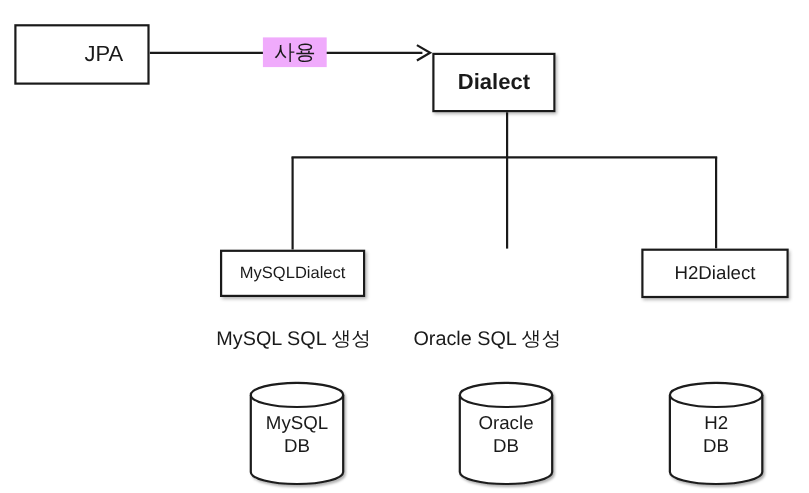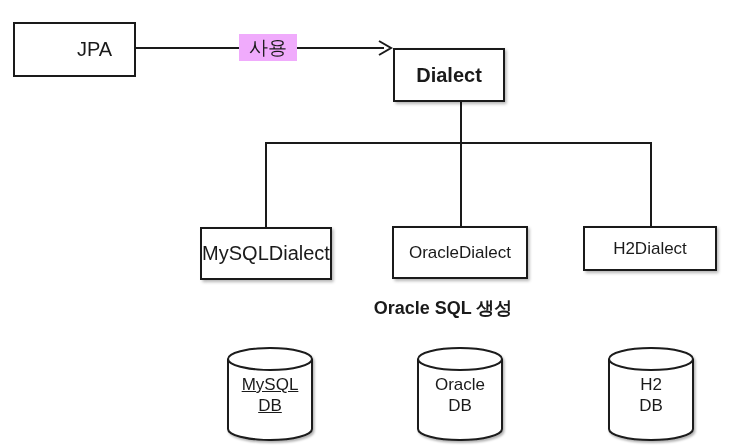--- a/index.html
+++ b/index.html
@@ -19,46 +19,46 @@
     border: 2px solid #1a1a1a;
     display: flex;
     align-items: center;
     justify-content: center;
     color: #1a1a1a;
     text-align: center;
   }
   .node.shadowed { box-shadow: 1.5px 2px 3px rgba(0,0,0,0.30); }
   .jpa       { left: 13px;  top: 22px;  width: 123px; height: 55px; font-size: 20px; padding-left: 40px; }
   .dialect   { left: 393px; top: 22px;  width: 112px; height: 54px; font-size: 20px; font-weight: bold; margin-top: 26px; }
-  .sub-mysql { left: 200px; top: 227px; width: 132px; height: 53px; font-size: 20px; }
+  .sub-mysql { left: 200px; top: 227px; width: 132px; height: 43px; font-size: 15px; }
   .sub-oracle{ left: 392px; top: 226px; width: 136px; height: 53px; font-size: 17px; }
   .sub-h2    { left: 583px; top: 226px; width: 134px; height: 45px; font-size: 17px; }
   .edge-label {
     position: absolute;
     left: 239px; top: 34px; width: 58px; height: 27px;
     background: #f0abfc;
     display: flex; align-items: center; justify-content: center;
     font-size: 19px; color: #1a1a1a;
   }
   .caption {
     position: absolute;
     top: 295px; height: 25px; width: 170px;
     display: flex; align-items: center; justify-content: center;
     font-size: 18px; color: #1a1a1a; white-space: nowrap;
   }
   .cap-mysql  { left: 182px; }
-  .cap-oracle { left: 358px; font-weight: bold; }
+  .cap-oracle { left: 358px; }
   .cap-h2     { left: 545px; }
   .db-label {
     position: absolute;
     top: 372px; width: 120px; height: 46px;
     display: flex; flex-direction: column; align-items: center; justify-content: center;
     font-size: 17px; line-height: 21px; color: #1a1a1a; text-align: center;
   }
-  .db-mysql  { left: 210px; text-decoration: underline; }
+  .db-mysql  { left: 210px; }
   .db-oracle { left: 400px; }
   .db-h2     { left: 591px; text-align: center; }
 </style>
 </head>
 <body>
 
 <div class="canvas">
 
   <svg class="layer" width="735" height="448" viewBox="0 0 735 448">
     <defs>
@@ -98,27 +98,25 @@
 
   <div class="node dialect shadowed">
     <span>Dialect</span>
   </div>
 
   <div class="edge-label">사용</div>
 
   <div class="node sub-mysql shadowed">
     <span>MySQLDialect</span>
   </div>
-  <div class="node sub-oracle shadowed">
-    <span>OracleDialect</span>
-  </div>
   <div class="node sub-h2 shadowed">
     <span>H2Dialect</span>
   </div>
 
+  <div class="caption cap-mysql">MySQL SQL 생성</div>
   <div class="caption cap-oracle">Oracle SQL 생성</div>
 
   <div class="db-label db-mysql">
     <span>MySQL</span>
     <span>DB</span>
   </div>
   <div class="db-label db-oracle">
     <span>Oracle</span>
     <span>DB</span>
   </div>

